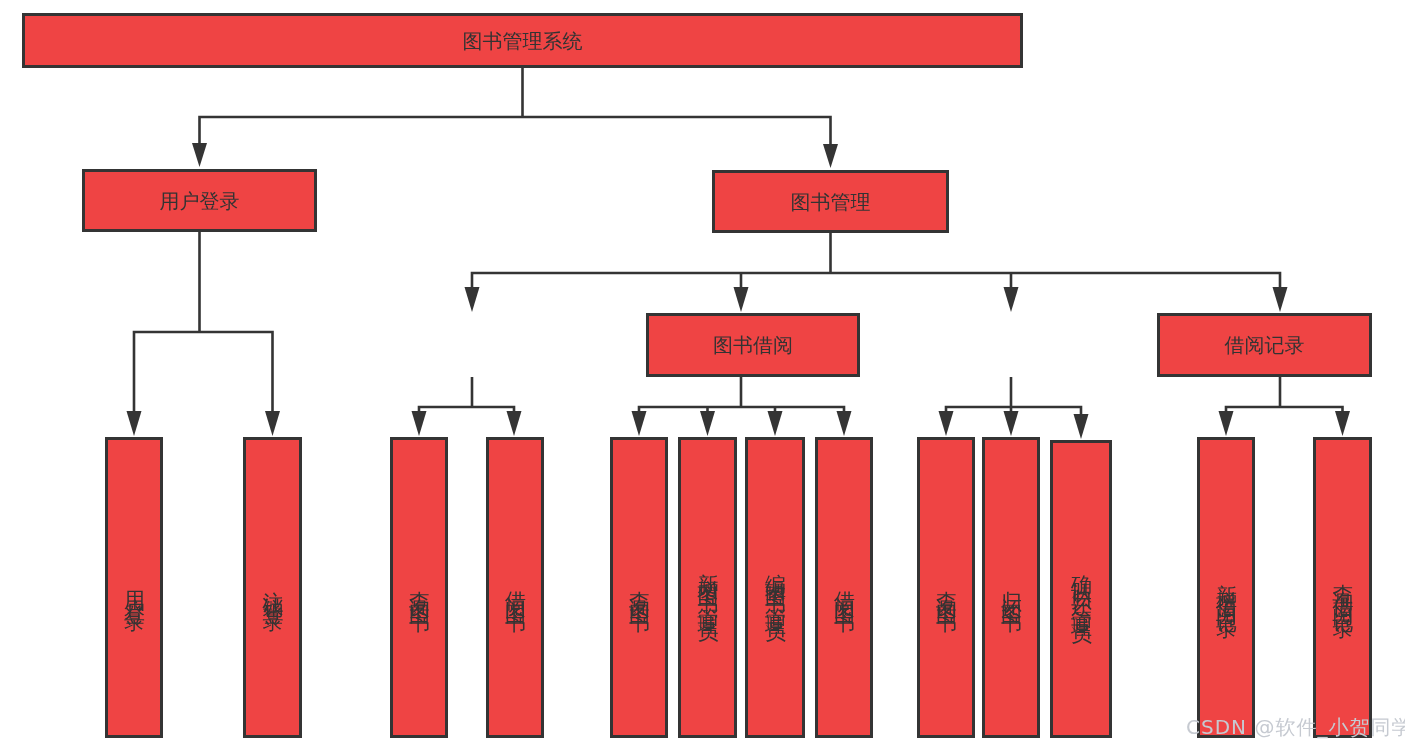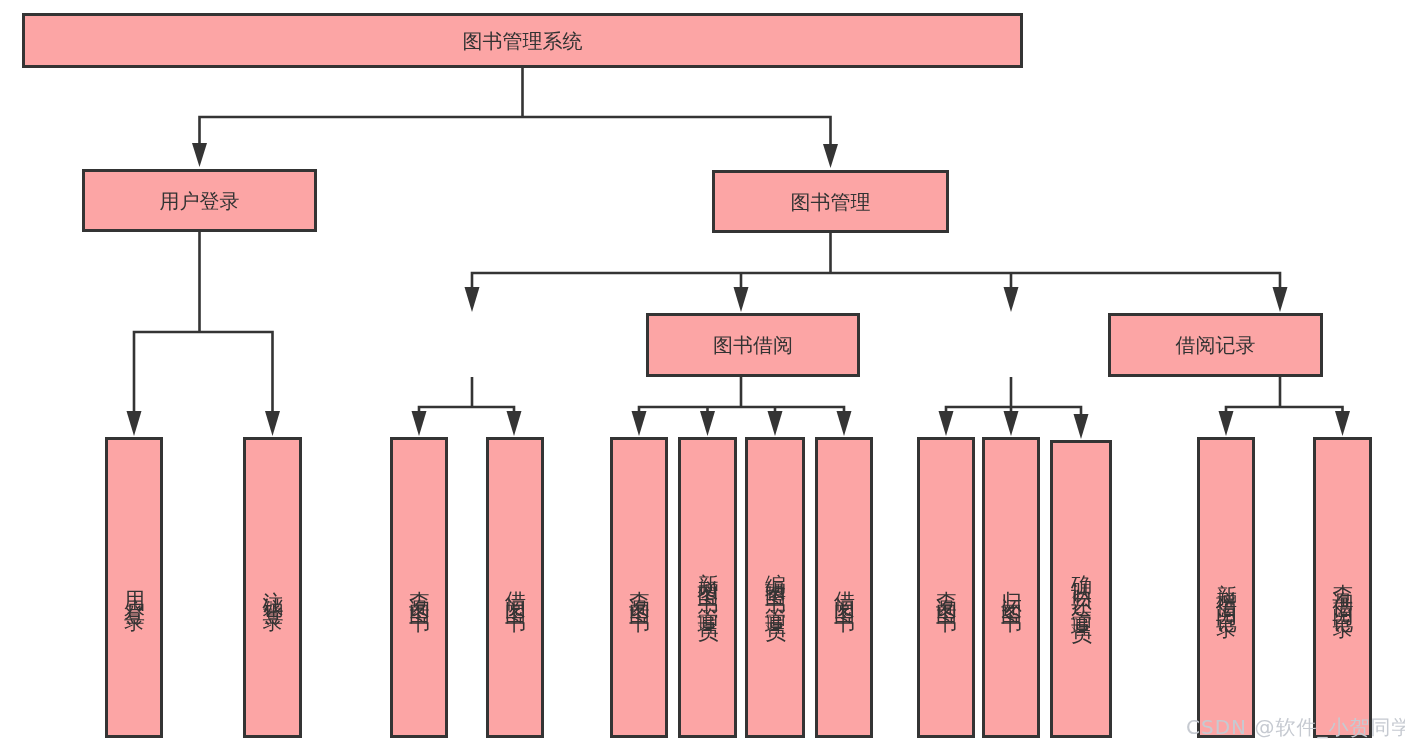--- a/index.html
+++ b/index.html
@@ -18,21 +18,21 @@
   .wires {
     position: absolute;
     left: 0;
     top: 0;
     z-index: 1;
   }
   .box {
     position: absolute;
     box-sizing: border-box;
     border: 3px solid #343434;
-    background: #fca5a5;
+    background: #ef4444;
     color: #333333;
     display: flex;
     align-items: center;
     justify-content: center;
     z-index: 2;
     font-size: 20px;
     line-height: 1;
     white-space: nowrap;
   }
   .vbox {
@@ -42,21 +42,21 @@
     letter-spacing: 7px;
     white-space: normal;
   }
   
   .n-root        { left: 22px;   top: 13px;  width: 1001px; height: 55px; }
   .n-user-login  { left: 82px;   top: 169px; width: 235px;  height: 63px; }
   .n-book-mgmt   { left: 712px;  top: 170px; width: 237px;  height: 63px; }
   .n-new-book    { left: 364px;  top: 313px; width: 216px;  height: 64px; }
   .n-book-borrow { left: 634px;  top: 313px; width: 214px;  height: 64px; margin-left: 12px; }
   .n-cur-borrow  { left: 903px;  top: 313px; width: 216px;  height: 64px; }
-  .n-borrow-rec  { left: 1108px; top: 313px; width: 215px;  height: 64px; }
+  .n-borrow-rec  { left: 1157px; top: 313px; width: 215px;  height: 64px; }
   
   .l-user-login   { left: 105px;  top: 437px; width: 58px; height: 301px; }
   .l-logout       { left: 243px;  top: 437px; width: 59px; height: 301px; }
   .l-query-rec    { left: 390px;  top: 437px; width: 58px; height: 301px; }
   .l-borrow-rec   { left: 486px;  top: 437px; width: 58px; height: 301px; }
   .l-query-bb     { left: 610px;  top: 437px; width: 58px; height: 301px; }
   .l-add-book     { left: 678px;  top: 437px; width: 59px; height: 301px; }
   .l-edit-book    { left: 745px;  top: 437px; width: 60px; height: 301px; }
   .l-borrow-bb    { left: 815px;  top: 437px; width: 58px; height: 301px; }
   .l-query-cur    { left: 917px;  top: 437px; width: 58px; height: 301px; }

